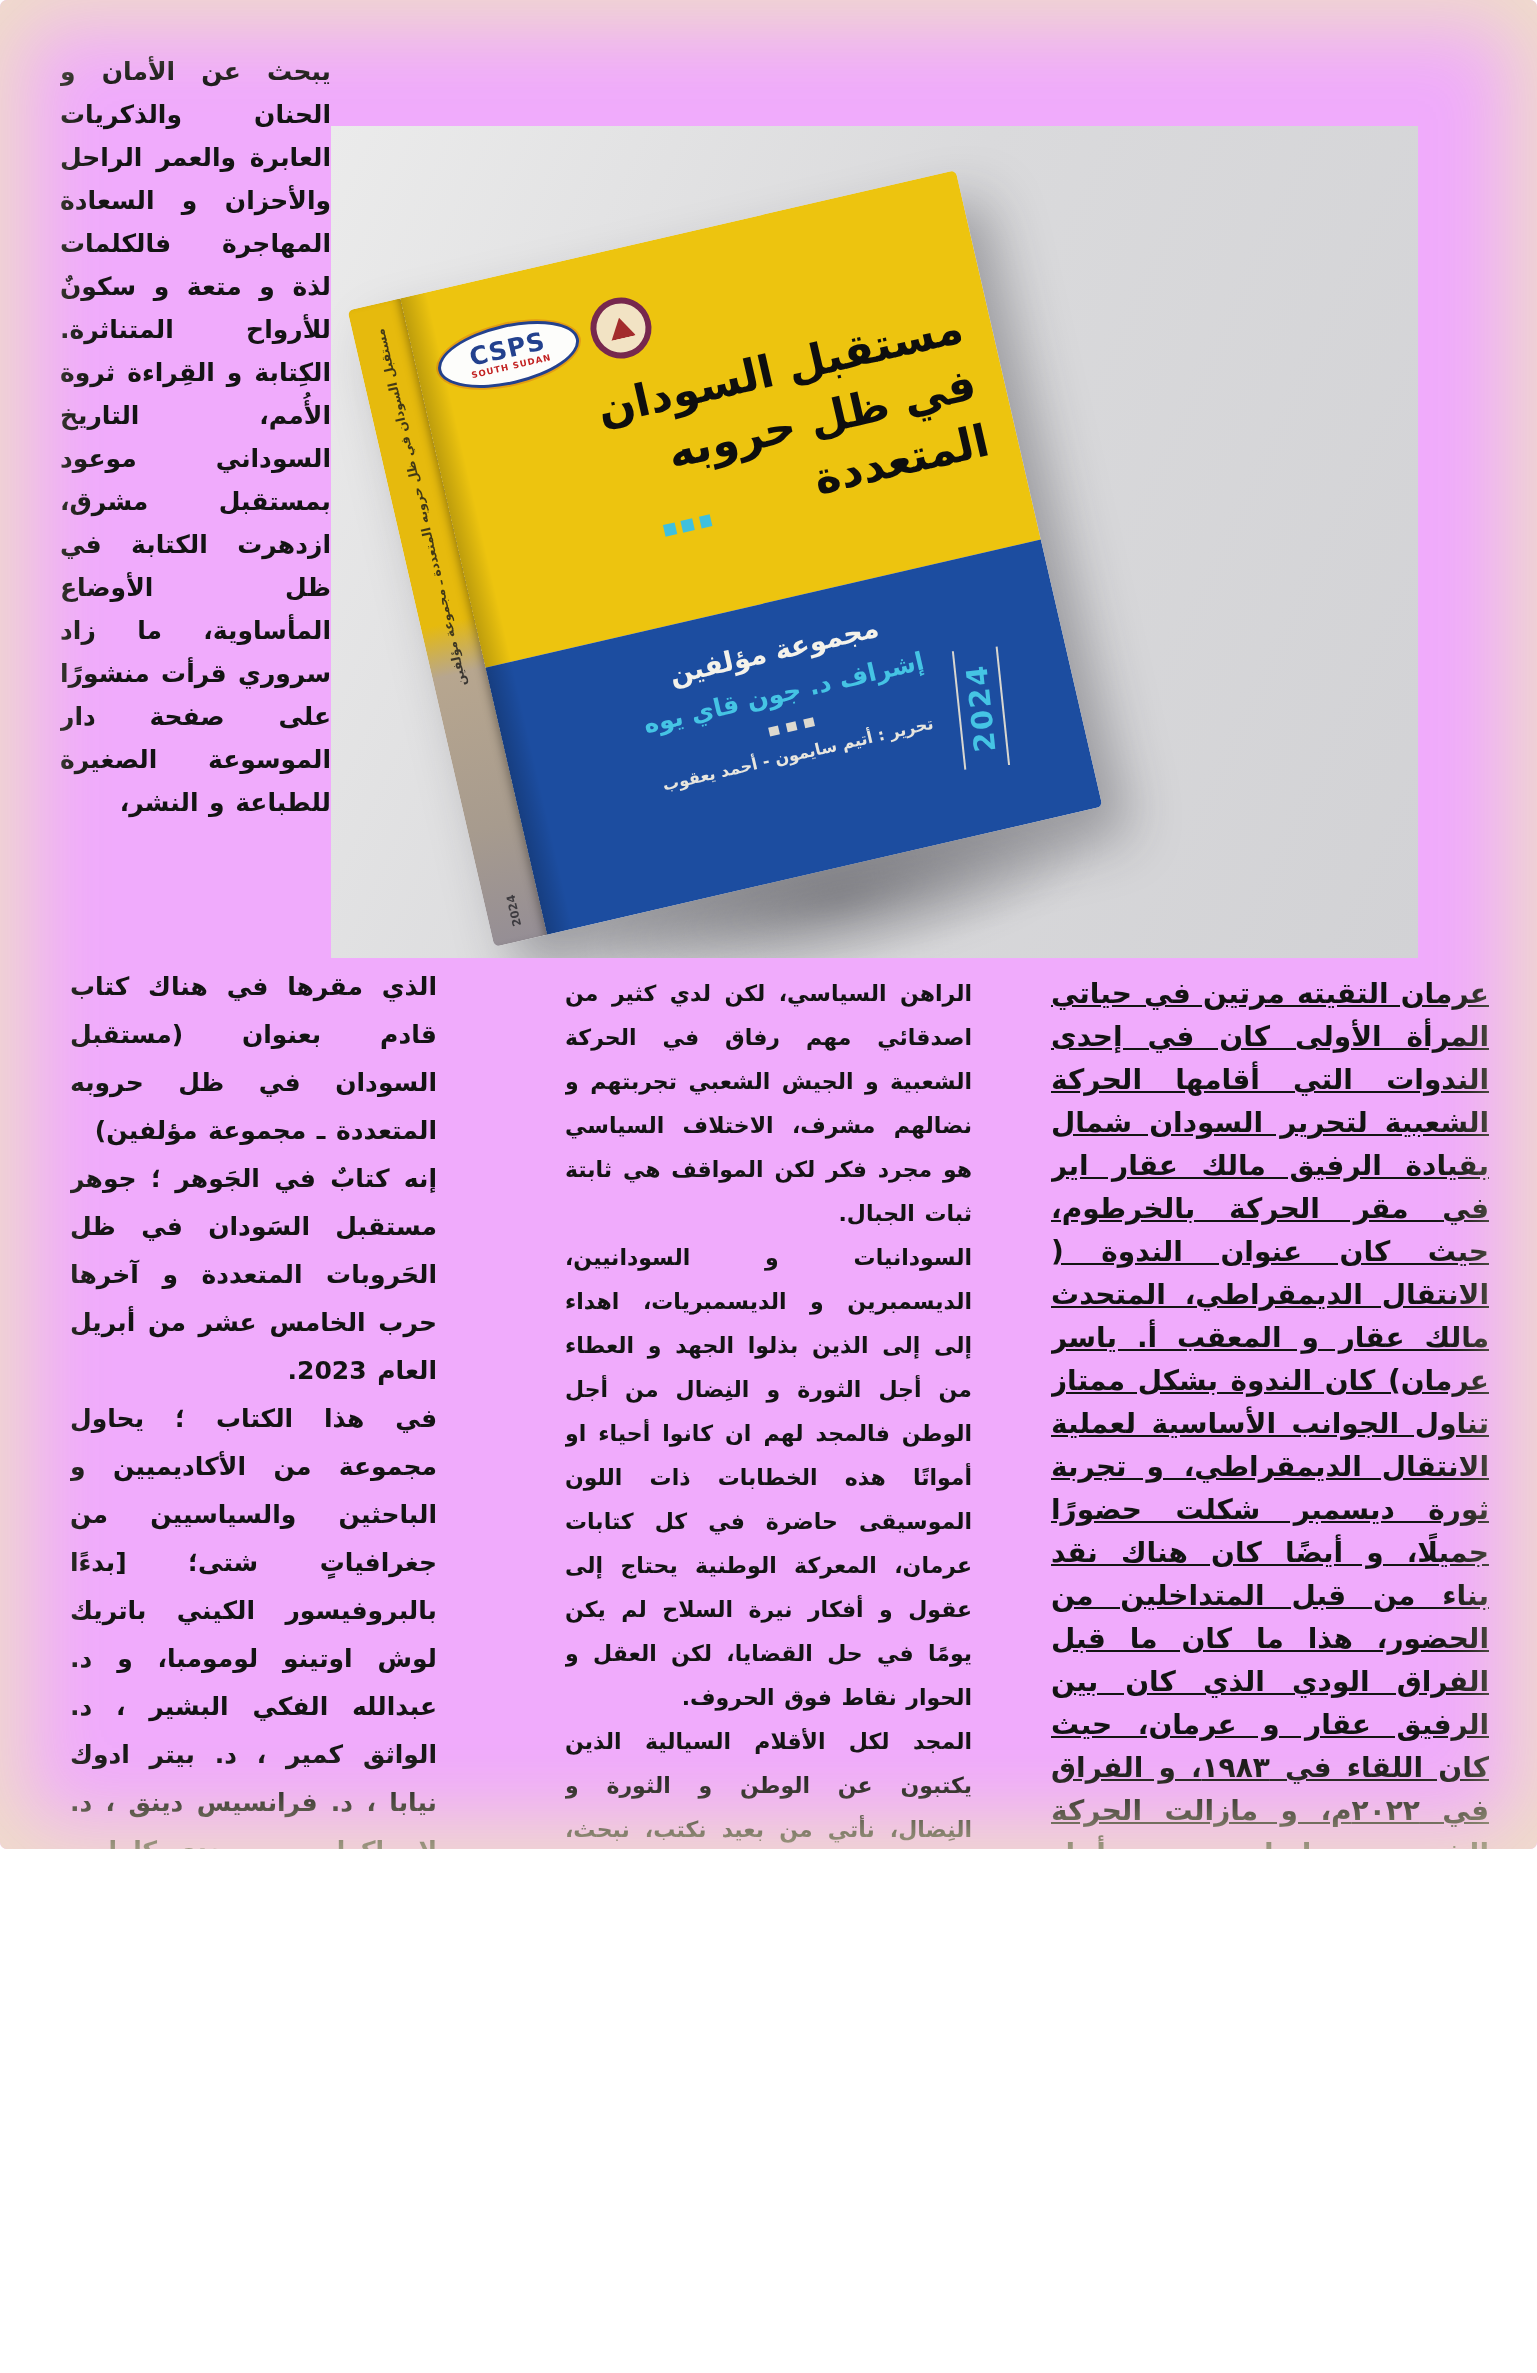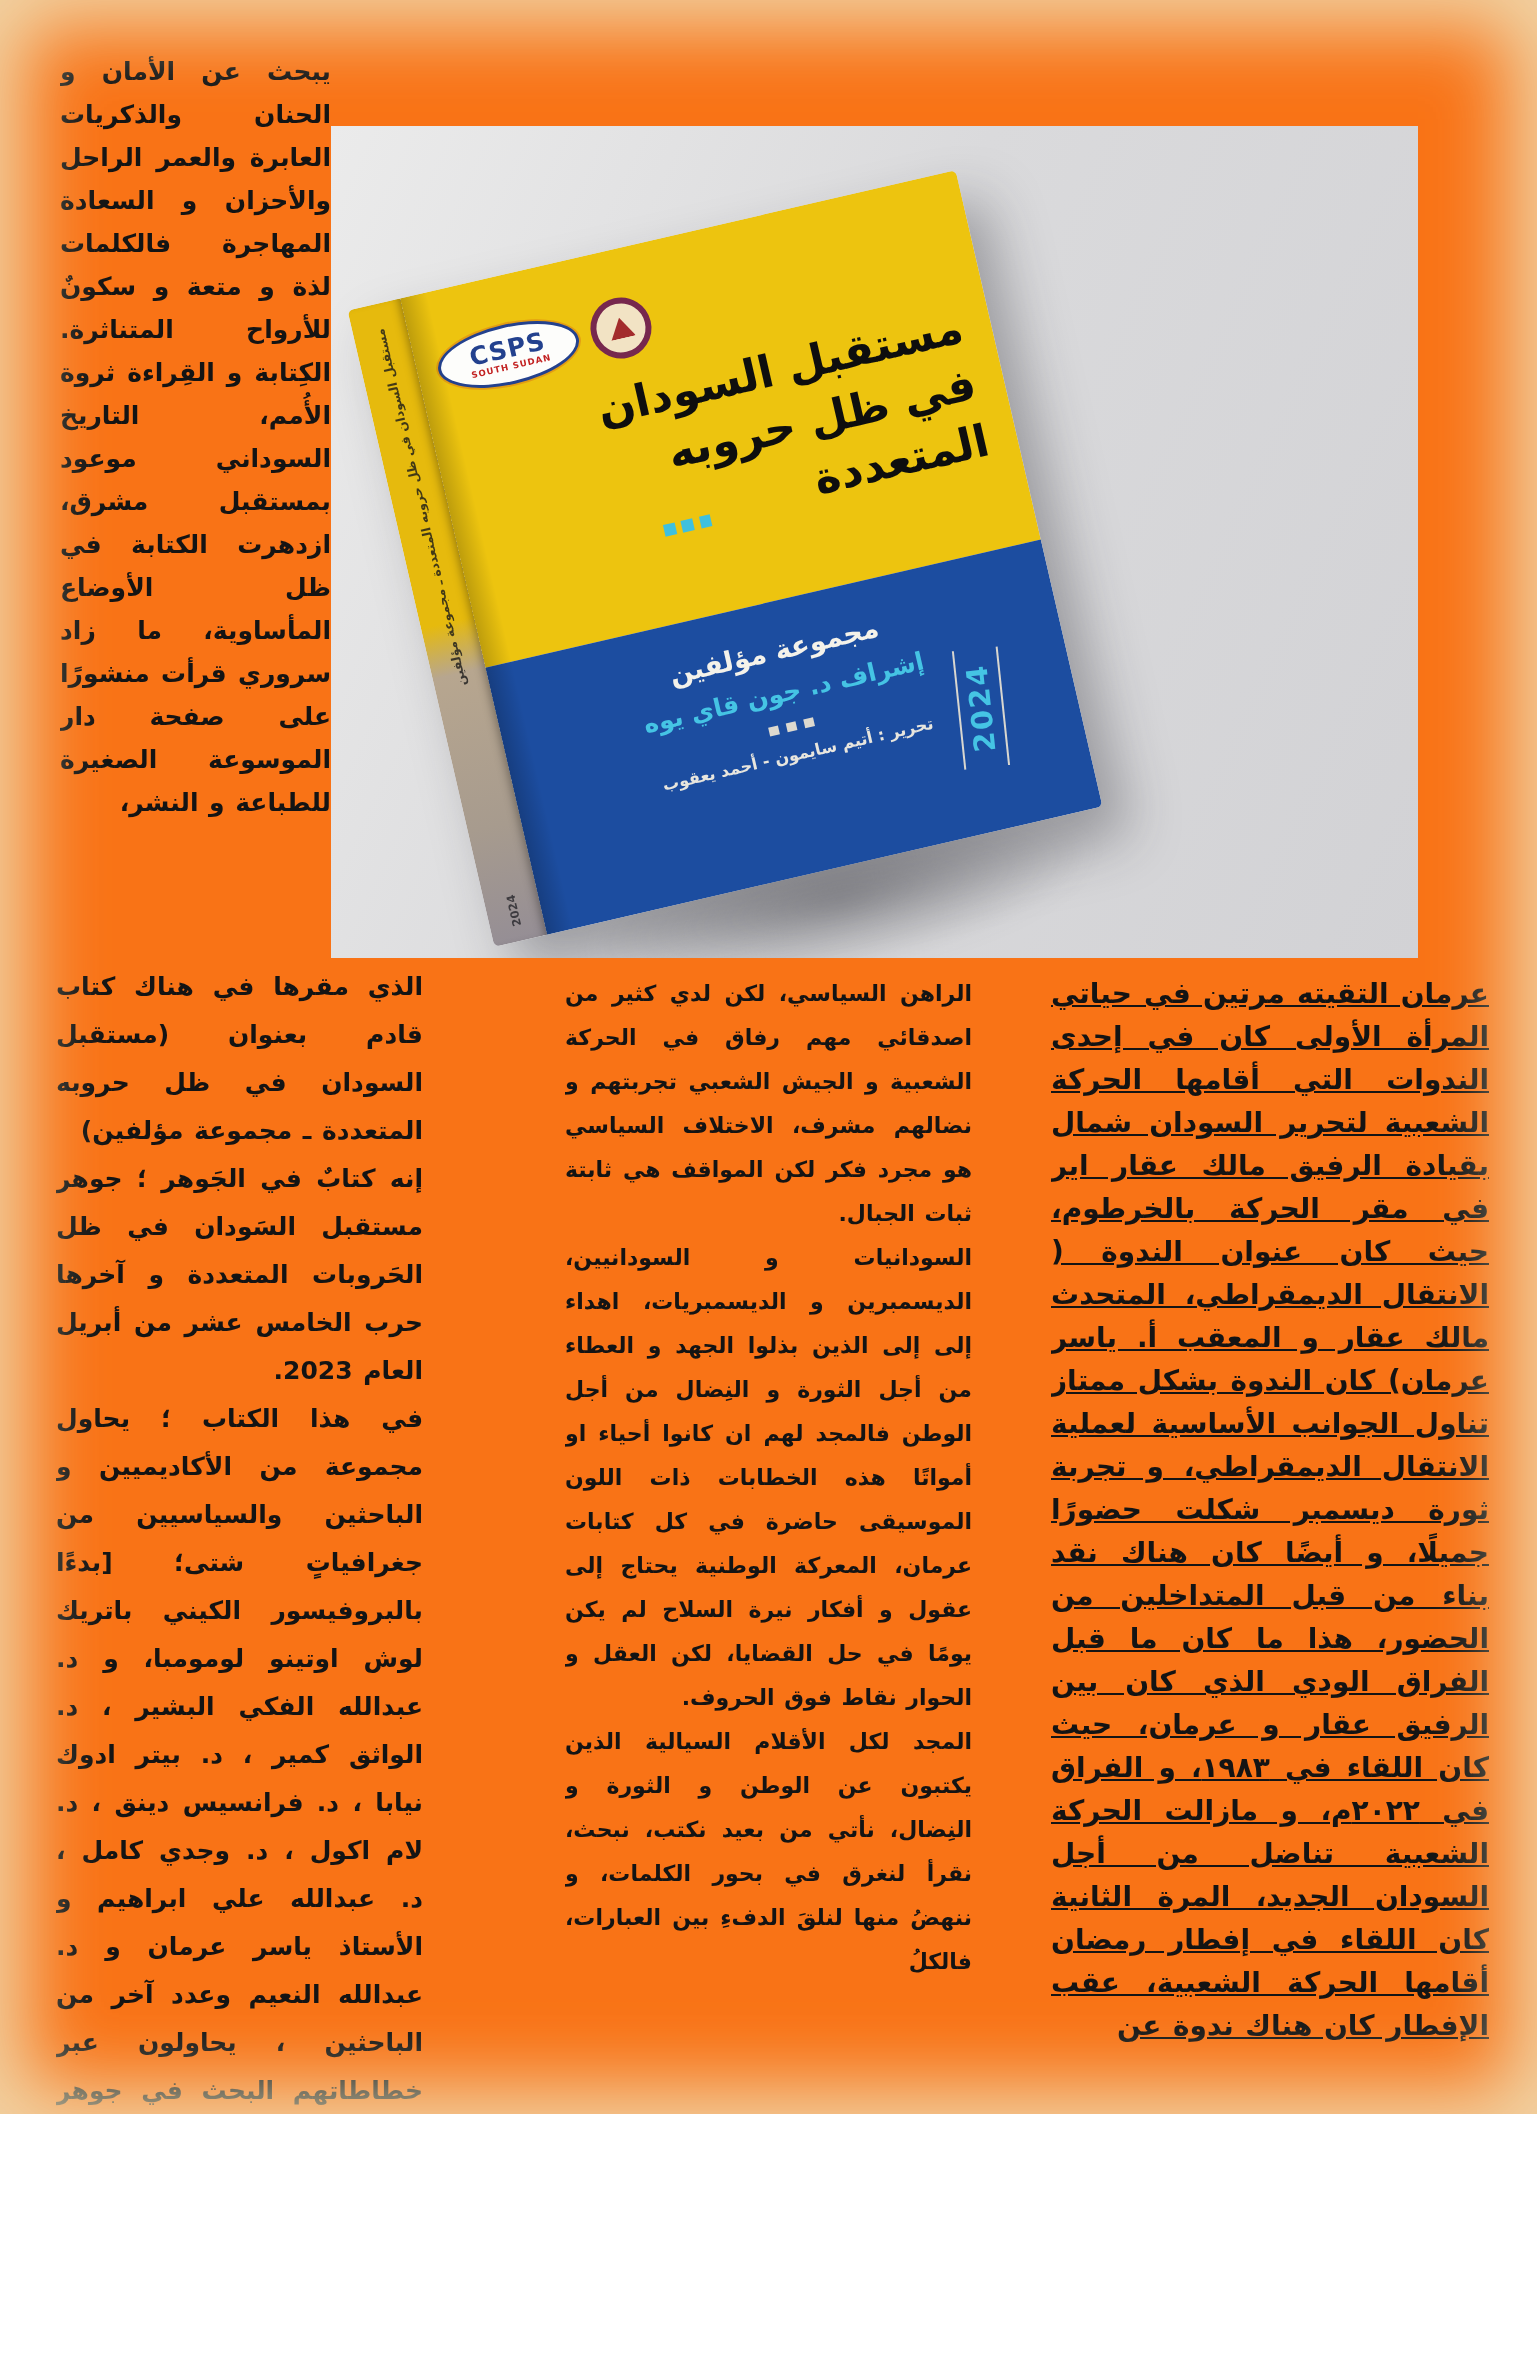--- a/index.html
+++ b/index.html
@@ -1,36 +1,36 @@
 <!DOCTYPE html>
 <html lang="ar"><head>
 <meta charset="utf-8">
 <style>
   * { margin:0; padding:0; box-sizing:border-box; }
   body { background:#ffffff; font-family:"DejaVu Sans", sans-serif; }
 
   .page {
-    position:relative; width:1537px; height:2114px;
-    background:#f97316; overflow:hidden;
+    position:relative; width:1537px; height:1849px;
+    background:#f0abfc; overflow:hidden;border-radius:7px;
   }
   
   .page-vignette {
     position:absolute; inset:0; pointer-events:none; z-index:60;
     box-shadow: inset 0 0 77px 27px rgba(238,229,192,.85);
   }
 
   
   .col {
     position:absolute; direction:rtl; text-align:justify; text-align-last:right;
     font-weight:bold; color:#141414; overflow:hidden;
     word-spacing:1.9px;
   }
   .col p { margin:0; }
   .col-intro  { left:60px;  top:50px;   width:271px;  height:915px;  font-size:25px; line-height:43px; }
-  .col-left   { left:56px;  top:963px; width:367px;  height:1259px; font-size:25px; line-height:48px; }
+  .col-left   { left:70px;  top:963px; width:367px;  height:1259px; font-size:25px; line-height:48px; }
   .col-middle { left:565px; top:972px; width:407px;  height:1182px; font-size:22px; line-height:44px; }
   .col-right  { left:1051px;top:972px; width:438px;  height:1124px; font-size:28px; line-height:43px;text-decoration:underline; }
 
   
   .photo {
     position:absolute; left:331px; top:126px; width:1087px; height:832px;
     background:linear-gradient(115deg,#ebebeb 0%, #dadadc 45%, #d2d2d5 100%);
     overflow:hidden; z-index:5;
   }
   .shadow-blob {

